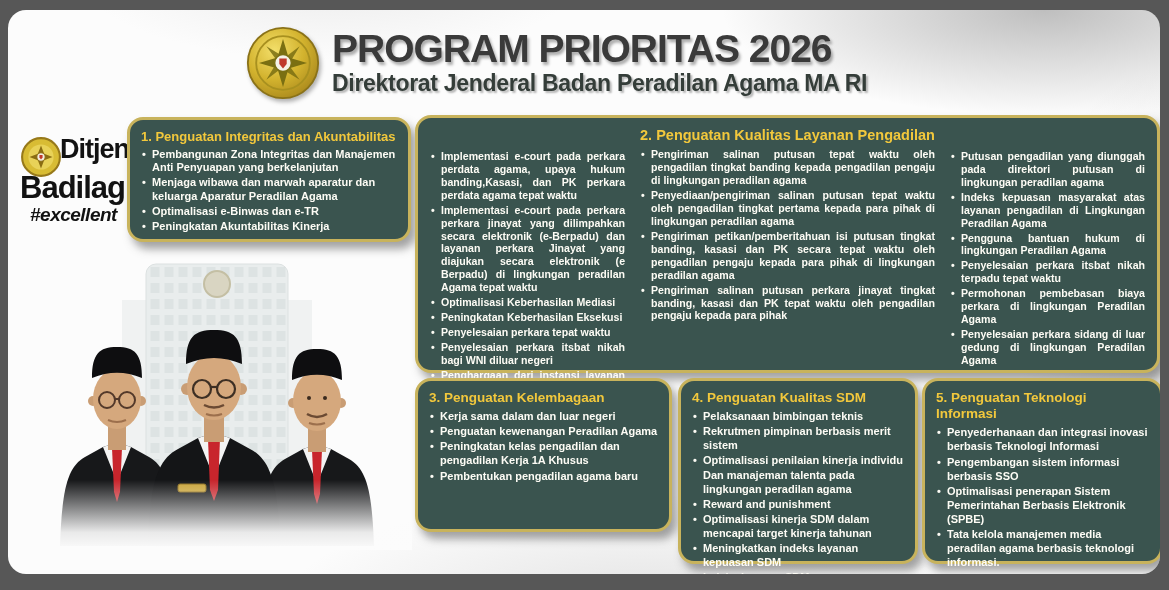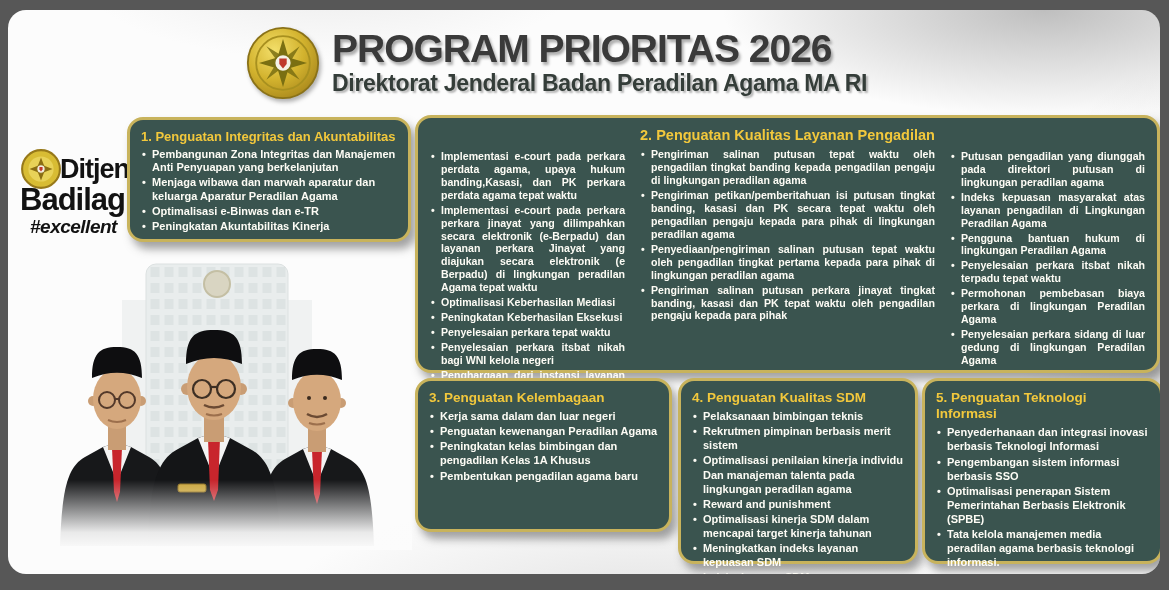--- a/index.html
+++ b/index.html
@@ -27,21 +27,21 @@
     margin:0; font-size:39px; font-weight:bold; letter-spacing:-1px; line-height:1.02;
     color:#3a3a3a; text-shadow:2px 3px 3px rgba(0,0,0,.32);
   }
   .masthead-text .subtitle {
     margin-top:1px; font-size:23px; font-weight:bold; letter-spacing:-0.3px;
     color:#343d39; text-shadow:2px 2px 2px rgba(0,0,0,.28); text-align:center;
   }
 
   
   .badilag { position:absolute; left:12px; top:126px; width:132px; color:#121212; line-height:1; }
-  .badilag .row { display:flex; align-items:center;margin-top:12px; }
+  .badilag .row { display:flex; align-items:flex-start; }
   .badilag .coin { width:42px; height:42px; margin-right:-2px; flex:0 0 auto; }
   .badilag .t1 { font-size:27px; font-weight:bold; letter-spacing:-1px; }
   .badilag .t2 { font-size:31px; font-weight:bold; letter-spacing:-1px; margin-top:-6px; }
   .badilag .t3 { font-size:19px; font-weight:bold; font-style:italic; letter-spacing:-0.5px; margin-top:2px; margin-left:10px; }
 
   
   .photo { position:absolute; left:14px; top:238px; width:390px; height:302px; }
   .photo svg { width:100%; height:100%; display:block; }
 
   
@@ -202,51 +202,51 @@
   </section>
 
   <section class="panel box2">
     <div class="col c1">
       <ul>
           <li>Implementasi e-court pada perkara perdata agama, upaya hukum banding,Kasasi, dan PK perkara perdata agama tepat waktu</li>
           <li>Implementasi e-court pada perkara perkara jinayat yang dilimpahkan secara elektronik (e-Berpadu) dan layanan perkara Jinayat yang diajukan secara elektronik (e Berpadu) di lingkungan peradilan Agama tepat waktu</li>
           <li>Optimalisasi Keberhasilan Mediasi</li>
           <li>Peningkatan Keberhasilan Eksekusi</li>
           <li>Penyelesaian perkara tepat waktu</li>
-          <li>Penyelesaian perkara itsbat nikah bagi WNI kelola negeri</li>
+          <li>Penyelesaian perkara itsbat nikah bagi WNI diluar negeri</li>
           <li>Penghargaan dari instansi layanan pengadilan dari instansi lain/Prestasi dan Pengakuan dari instansi lain</li>
         </ul>
     </div>
     <div class="col c2">
       <h2>2. Penguatan Kualitas Layanan Pengadilan</h2>
       <ul>
           <li>Pengiriman salinan putusan tepat waktu oleh pengadilan tingkat banding kepada pengadilan pengaju di lingkungan peradilan agama</li>
+          <li>Penyediaan/pengiriman salinan putusan tepat waktu oleh pengadilan tingkat pertama kepada para pihak di lingkungan peradilan agama</li>
           <li>Pengiriman petikan/pemberitahuan isi putusan tingkat banding, kasasi dan PK secara tepat waktu oleh pengadilan pengaju kepada para pihak di lingkungan peradilan agama</li>
-          <li>Penyediaan/pengiriman salinan putusan tepat waktu oleh pengadilan tingkat pertama kepada para pihak di lingkungan peradilan agama</li>
           <li>Pengiriman salinan putusan perkara jinayat tingkat banding, kasasi dan PK tepat waktu oleh pengadilan pengaju kepada para pihak</li>
         </ul>
     </div>
     <div class="col c3">
       <ul>
           <li>Putusan pengadilan yang diunggah pada direktori putusan di lingkungan peradilan agama</li>
           <li>Indeks kepuasan masyarakat atas layanan pengadilan di Lingkungan Peradilan Agama</li>
           <li>Pengguna bantuan hukum di lingkungan Peradilan Agama</li>
           <li>Penyelesaian perkara itsbat nikah terpadu tepat waktu</li>
           <li>Permohonan pembebasan biaya perkara di lingkungan Peradilan Agama</li>
           <li>Penyelesaian perkara sidang di luar gedung di lingkungan Peradilan Agama</li>
         </ul>
     </div>
   </section>
 
   <section class="panel box3">
     <h2>3. Penguatan Kelembagaan</h2>
     <ul>
         <li>Kerja sama dalam dan luar negeri</li>
         <li>Penguatan kewenangan Peradilan Agama</li>
-        <li>Peningkatan kelas bimbingan dan pengadilan Kelas 1A Khusus</li>
+        <li>Peningkatan kelas pengadilan dan pengadilan Kerja 1A Khusus</li>
         <li>Pembentukan pengadilan agama baru</li>
       </ul>
   </section>
 
   <section class="panel box4">
     <h2>4. Penguatan Kualitas SDM</h2>
     <ul>
         <li>Pelaksanaan bimbingan teknis</li>
         <li>Rekrutmen pimpinan berbasis merit sistem</li>
         <li>Optimalisasi penilaian kinerja individu Dan manajeman talenta pada lingkungan peradilan agama</li>

